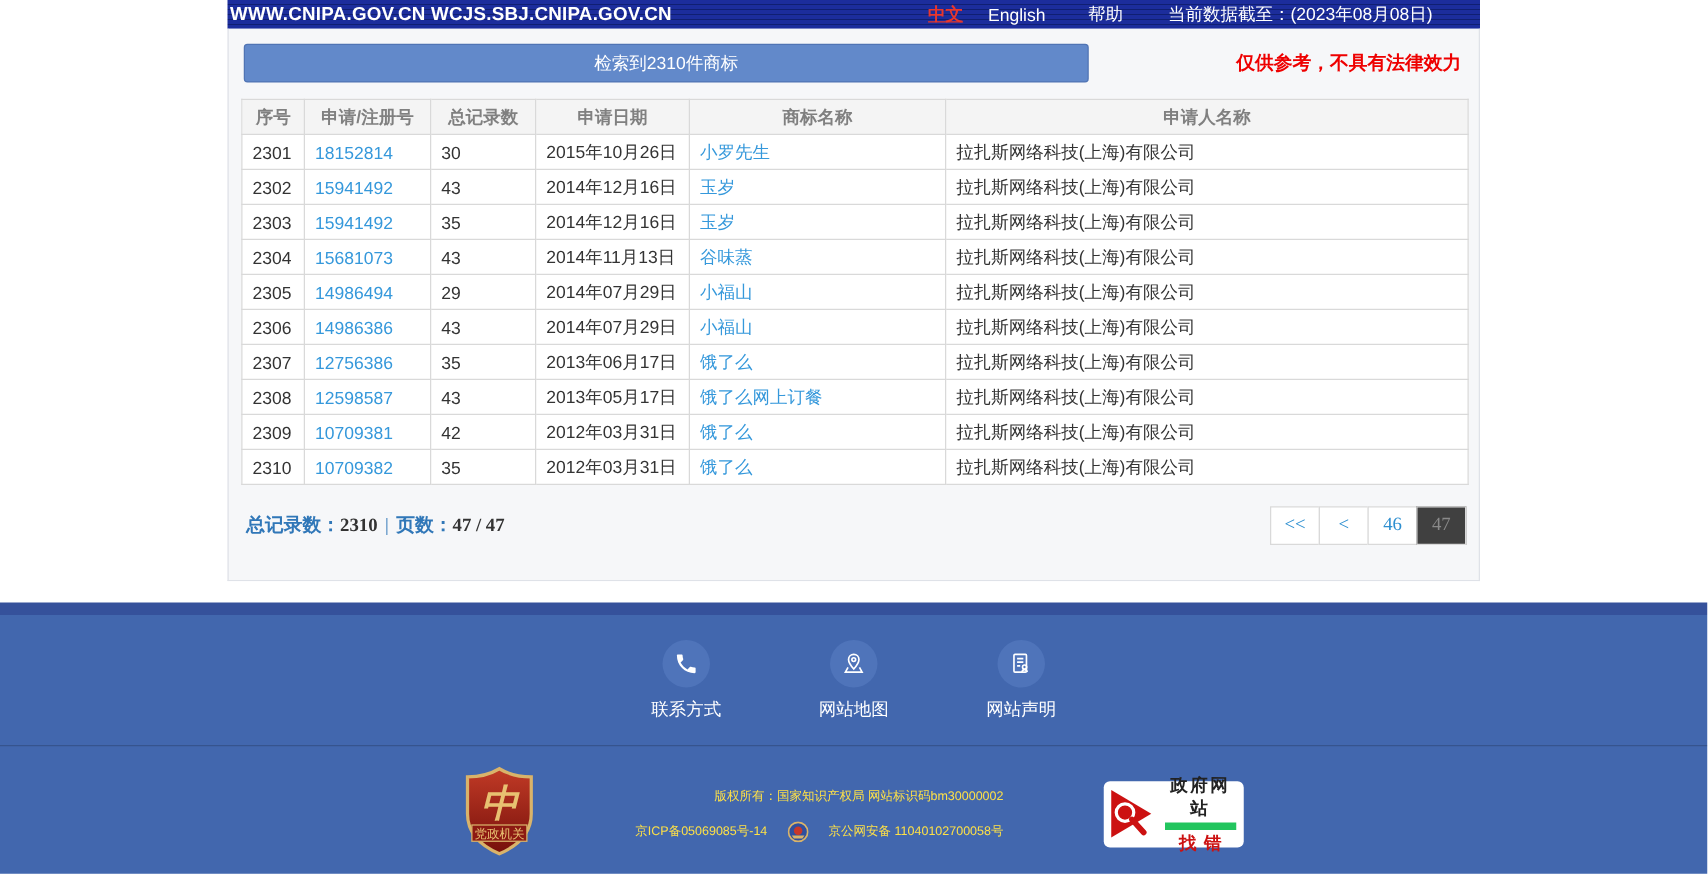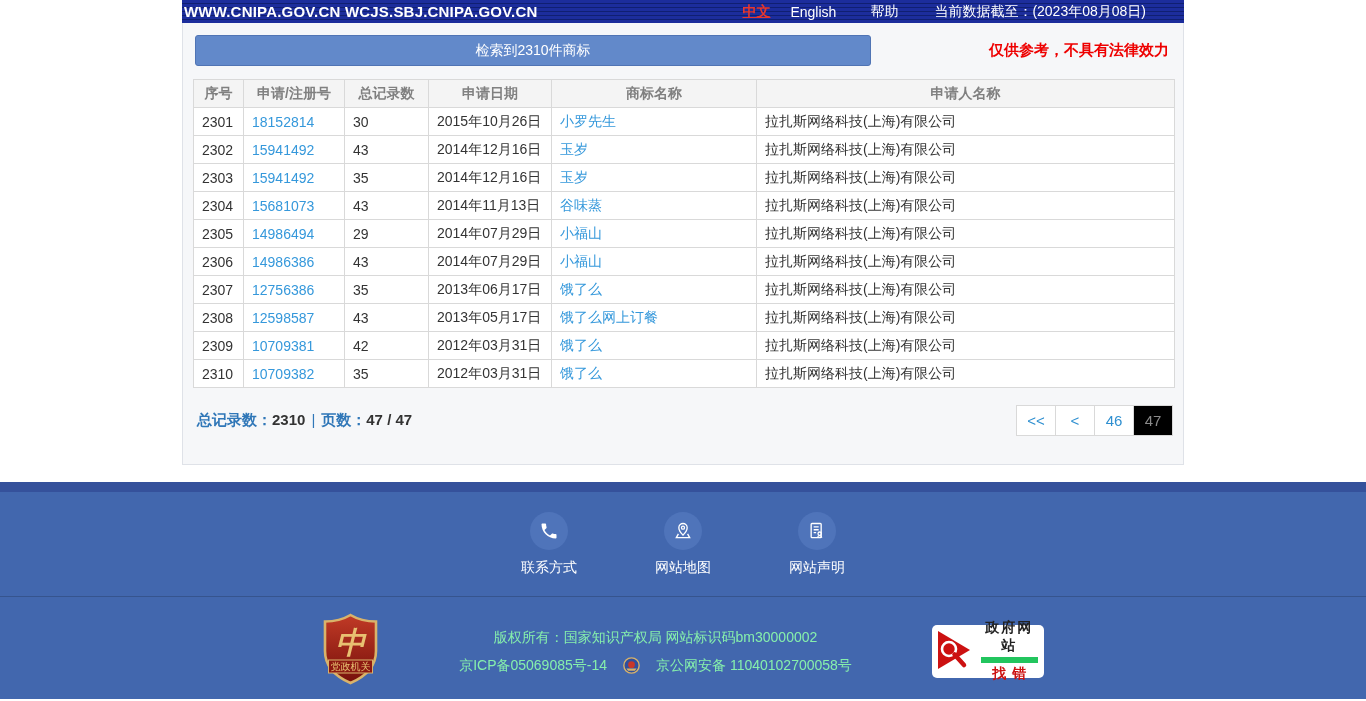--- a/index.html
+++ b/index.html
@@ -53,52 +53,52 @@
   }
   table.results th {
     background:#f4f4f4; color:#808080; font-weight:bold; text-align:center;
   }
   table.results td { color:#333333; text-align:left; }
   table.results a { color:#3598db; text-decoration:none; }
   col.c-seq{width:50px} col.c-app{width:101px} col.c-cls{width:84px}
   col.c-date{width:123px} col.c-name{width:205px} col.c-applicant{width:auto}
 
   
-  .pagebar { display:flex; align-items:center; margin-top:17px; padding-left:4px; }
+  .pagebar { display:flex; align-items:center; margin-top:17px; padding-left:4px;font-family:Liberation Serif, serif; }
   .stats { font-size:15px; font-weight:bold; }
   .stats .lbl { color:#3077b8; }
   .stats .val { color:#333333; }
   .stats .sep { color:#3077b8; margin:0 6px; font-weight:normal; }
   .pager { margin-left:auto; display:flex; }
   .page-btn {
     display:flex; align-items:center; justify-content:center;
     width:40px; height:31px; margin-left:-1px;
     border:1px solid #d9d9d9; background:#ffffff;
     color:#2e8fd0; font-size:15px; text-decoration:none;
   }
-  .page-btn.current { background:#000000; color:#8a8a8a; cursor:default; }
+  .page-btn.current { background:#404040; color:#8a8a8a; cursor:default; }
 
   
   .gap { height:17px; background:#ffffff; }
   .footer-wrap { height:217px; }
   .footer-strip { height:10px; background:#35519b; }
   .footer { height:207px; background:#4267ae; color:#fff; }
   .footer-links { display:flex; justify-content:center; gap:78px; padding-top:20px; }
   .flink { display:flex; flex-direction:column; align-items:center; cursor:pointer; }
   .flink .circle {
     width:38px; height:38px; border-radius:50%; background:#4f74ba;
     display:flex; align-items:center; justify-content:center;
   }
   .flink .lab { margin-top:9px; font-size:14px; color:#ffffff; }
   .footer-divider { height:1px; background:rgba(0,0,0,0.18); margin-top:19px; }
   .footer-bottom {
     display:flex; align-items:center; justify-content:center;
     gap:80px; padding-top:16px;
   }
-  .copy { text-align:center; color:#86efac; font-size:14px; line-height:28px; }
+  .copy { text-align:right; color:#fde047; font-size:10px; line-height:28px; }
   .copy .line2 { display:flex; align-items:center; justify-content:center; gap:16px; }
   .err-badge {
     background:#ffffff; border-radius:5px; width:112px; height:53px;
     display:flex; align-items:center; padding:4px 6px 4px 4px; gap:5px;
   }
   .err-badge .txt { display:flex; flex-direction:column; align-items:center; flex:1; }
   .err-badge .l1 {
     color:#222222; font-size:14px; font-weight:bold; letter-spacing:2px;
     border-bottom:6px solid #22c55e; padding-bottom:2px; width:100%; text-align:center;
   }

